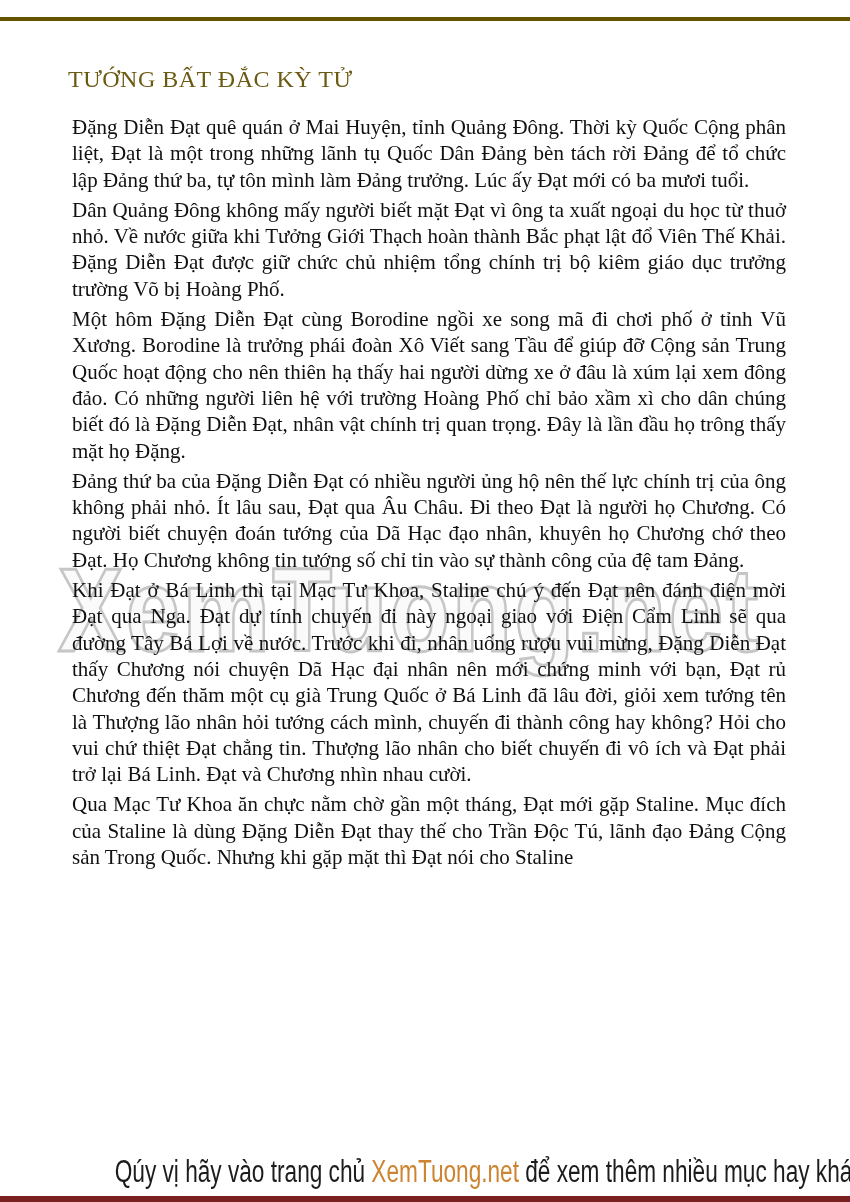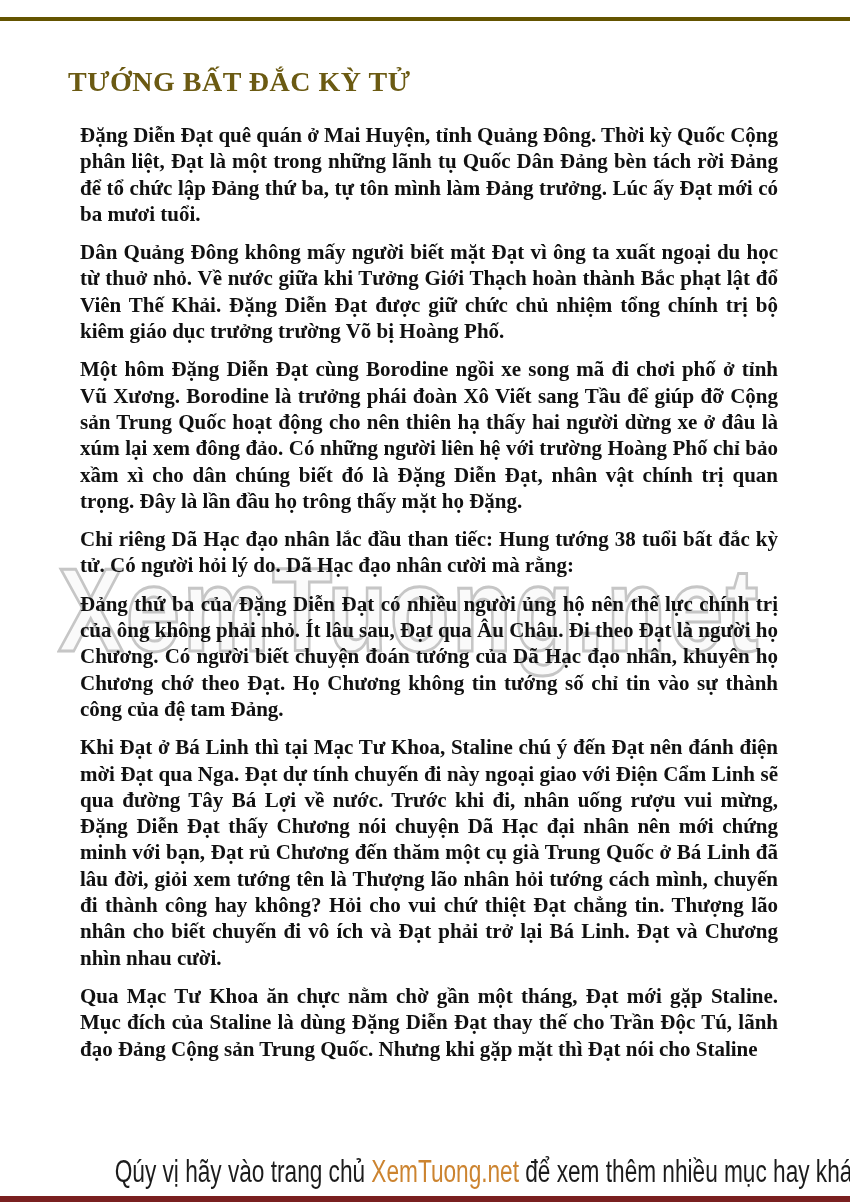--- a/index.html
+++ b/index.html
@@ -20,36 +20,36 @@
   }
   .bottom-rule {
     position: absolute;
     bottom: 0; left: 0; right: 0;
     height: 6px;
     background: var(--bottom-rule-color, #7a2020);
   }
   .page-title {
     position: absolute;
     left: 68px; top: 66px;
-    font-size: 28px;
-    font-weight: 700;
+    font-size: 24px;
+    font-weight: 400;
     letter-spacing: 0.5px;
     color: var(--title-color, #6b5a12);
     white-space: nowrap;
   }
   .body-text {
     position: absolute;
     left: 68px; top: 110px;
     width: 722px;
     font-size: 21px;
     line-height: 26.3px;
     color: #111111;
     text-align: justify;
   }
-  .body-text p { margin: 12px; font-weight: bold; }
+  .body-text p { margin: 4px; }
   .watermark {
     position: absolute;
     left: 58px; top: 542px;
     width: 760px;
     font-family: "Liberation Sans", sans-serif;
     font-weight: 700;
     font-size: 118px;
     letter-spacing: 3px;
     white-space: nowrap;
     color: rgba(235, 235, 235, 0.25);
@@ -88,24 +88,23 @@
   <div class="top-rule"></div>
 
   <h1 class="page-title">TƯỚNG BẤT ĐẮC KỲ TỬ</h1>
 
   <div class="watermark">XemTuong.net</div>
 
   <div class="body-text">
     <p>Đặng Diễn Đạt quê quán ở Mai Huyện, tỉnh Quảng Đông. Thời kỳ Quốc Cộng phân liệt, Đạt là một trong những lãnh tụ Quốc Dân Đảng bèn tách rời Đảng để tổ chức lập Đảng thứ ba, tự tôn mình làm Đảng trưởng. Lúc ấy Đạt mới có ba mươi tuổi.</p>
     <p>Dân Quảng Đông không mấy người biết mặt Đạt vì ông ta xuất ngoại du học từ thuở nhỏ. Về nước giữa khi Tưởng Giới Thạch hoàn thành Bắc phạt lật đổ Viên Thế Khải. Đặng Diễn Đạt được giữ chức chủ nhiệm tổng chính trị bộ kiêm giáo dục trưởng trường Võ bị Hoàng Phố.</p>
     <p>Một hôm Đặng Diễn Đạt cùng Borodine ngồi xe song mã đi chơi phố ở tỉnh Vũ Xương. Borodine là trưởng phái đoàn Xô Viết sang Tầu để giúp đỡ Cộng sản Trung Quốc hoạt động cho nên thiên hạ thấy hai người dừng xe ở đâu là xúm lại xem đông đảo. Có những người liên hệ với trường Hoàng Phố chỉ bảo xầm xì cho dân chúng biết đó là Đặng Diễn Đạt, nhân vật chính trị quan trọng. Đây là lần đầu họ trông thấy mặt họ Đặng.</p>
-    <p>Chỉ riêng Dã Hạc đạo nhân lắc đầu than tiếc: Hung tướng 38 tuổi bất đắc kỳ tử. Có người hỏi lý do. Dã Hạc đạo nhân cười mà rằng:</p>
     <p>Đảng thứ ba của Đặng Diễn Đạt có nhiều người ủng hộ nên thế lực chính trị của ông không phải nhỏ. Ít lâu sau, Đạt qua Âu Châu. Đi theo Đạt là người họ Chương. Có người biết chuyện đoán tướng của Dã Hạc đạo nhân, khuyên họ Chương chớ theo Đạt. Họ Chương không tin tướng số chỉ tin vào sự thành công của đệ tam Đảng.</p>
     <p>Khi Đạt ở Bá Linh thì tại Mạc Tư Khoa, Staline chú ý đến Đạt nên đánh điện mời Đạt qua Nga. Đạt dự tính chuyến đi này ngoại giao với Điện Cẩm Linh sẽ qua đường Tây Bá Lợi về nước. Trước khi đi, nhân uống rượu vui mừng, Đặng Diễn Đạt thấy Chương nói chuyện Dã Hạc đại nhân nên mới chứng minh với bạn, Đạt rủ Chương đến thăm một cụ già Trung Quốc ở Bá Linh đã lâu đời, giỏi xem tướng tên là Thượng lão nhân hỏi tướng cách mình, chuyến đi thành công hay không? Hỏi cho vui chứ thiệt Đạt chẳng tin. Thượng lão nhân cho biết chuyến đi vô ích và Đạt phải trở lại Bá Linh. Đạt và Chương nhìn nhau cười.</p>
-    <p>Qua Mạc Tư Khoa ăn chực nằm chờ gần một tháng, Đạt mới gặp Staline. Mục đích của Staline là dùng Đặng Diễn Đạt thay thế cho Trần Độc Tú, lãnh đạo Đảng Cộng sản Trung Quốc. Nhưng khi gặp mặt thì Đạt nói cho Staline</p>
+    <p>Qua Mạc Tư Khoa ăn chực nằm chờ gần một tháng, Đạt mới gặp Staline. Mục đích của Staline là dùng Đặng Diễn Đạt thay thế cho Trần Độc Tú, lãnh đạo Đảng Cộng sản Trong Quốc. Nhưng khi gặp mặt thì Đạt nói cho Staline</p>
   </div>
 
   <div class="footer">
     <span>Qúy vị hãy vào trang chủ </span><span class="footer-link">XemTuong.net</span><span> để xem thêm nhiều mục hay khác</span>
   </div>
 
   <div class="bottom-rule"></div>
 
 </div>
 

